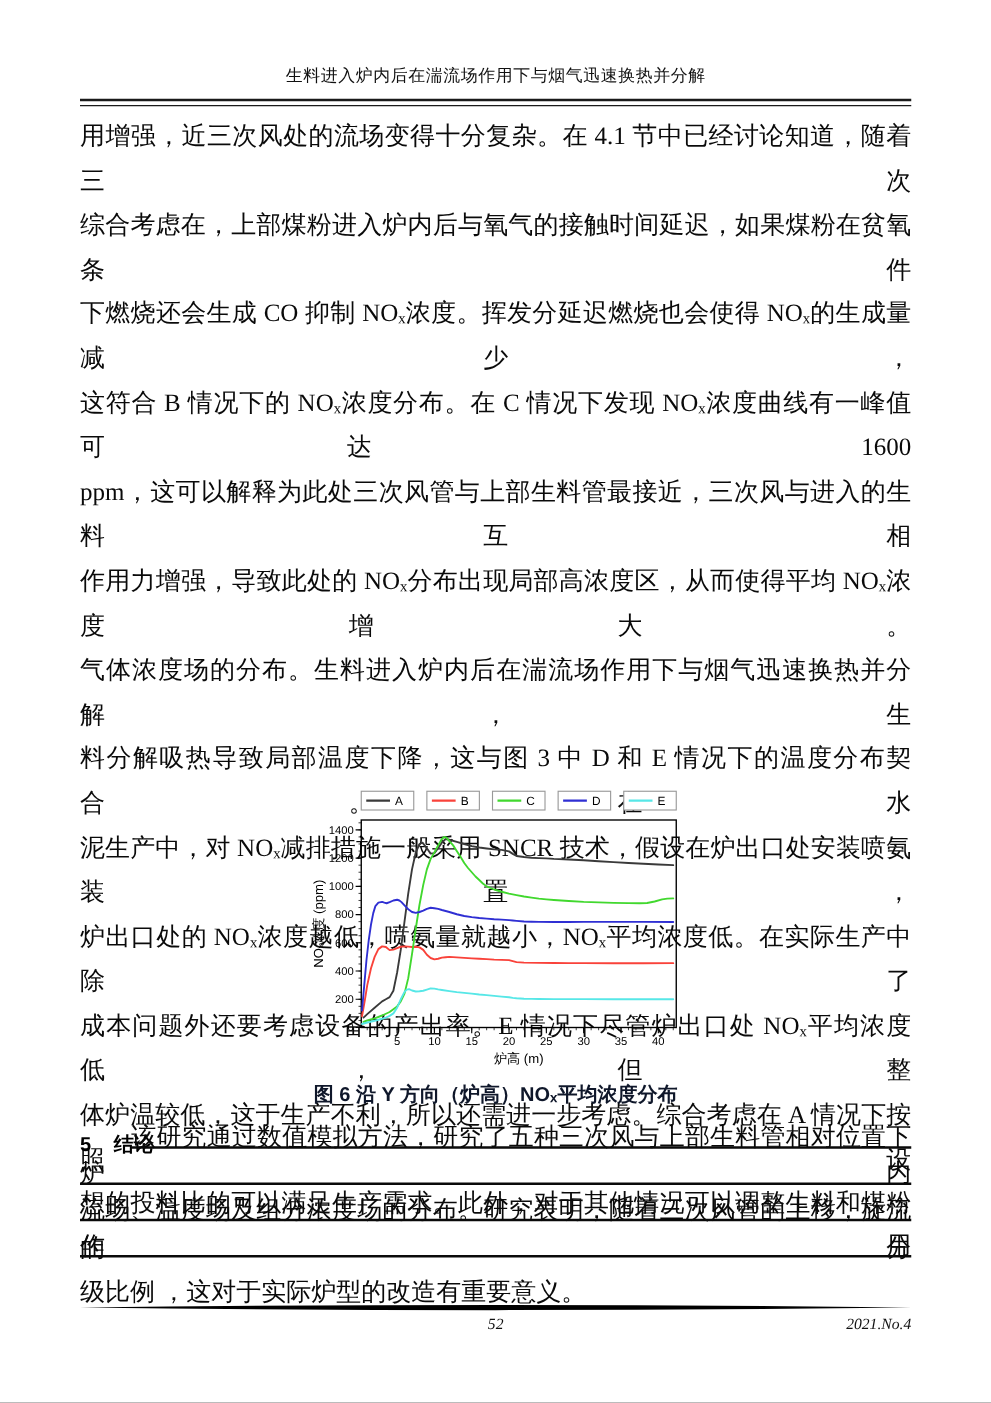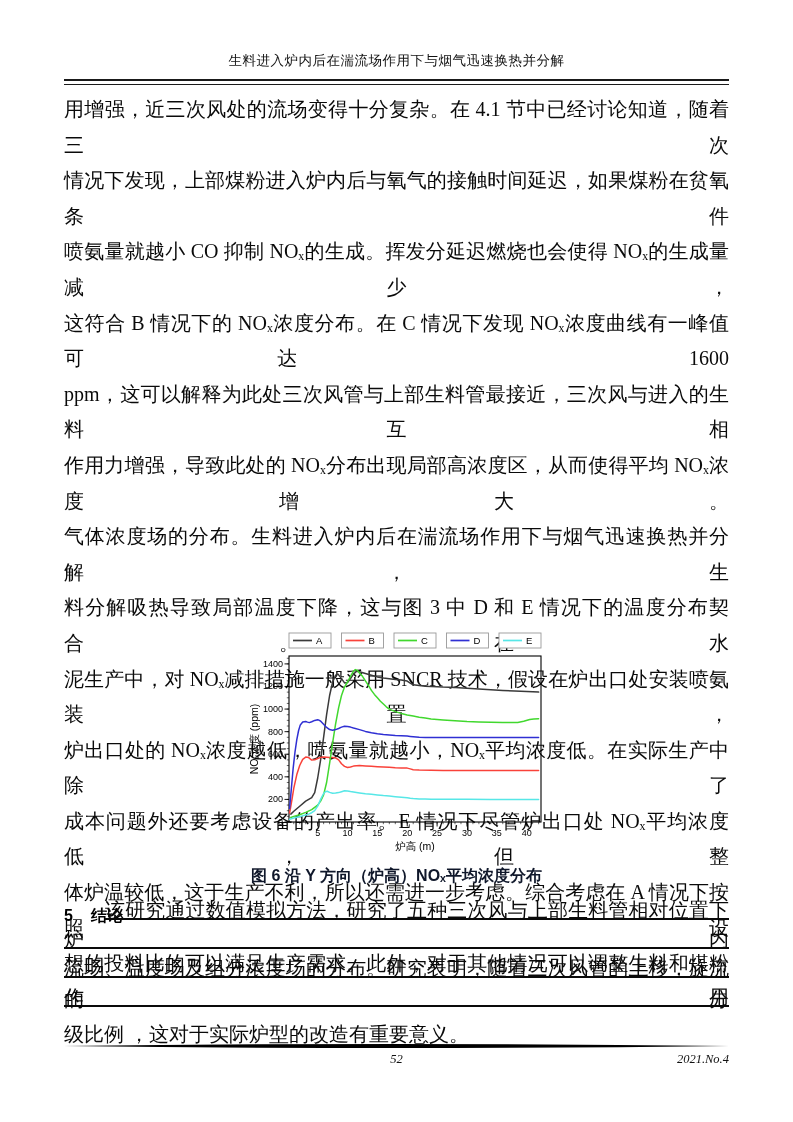--- a/index.html
+++ b/index.html
@@ -48,22 +48,22 @@
 </head>
 <body>
 
 <div class="page">
 
   <div class="header-title">生料进入炉内后在湍流场作用下与烟气迅速换热并分解</div>
   <div class="header-rule"></div>
 
   <div class="para p1">
     <div class="jline">用增强，近三次风处的流场变得十分复杂。在 4.1 节中已经讨论知道，随着三次</div>
-    <div class="jline">情况下发现，上部煤粉进入炉内后与氧气的接触时间延迟，如果煤粉在贫氧条件</div>
-    <div class="jline">喷氨量就越小 CO 抑制 NOₓ的生成。挥发分延迟燃烧也会使得 NOₓ的生成量减少，</div>
+    <div class="jline">综合考虑在，上部煤粉进入炉内后与氧气的接触时间延迟，如果煤粉在贫氧条件</div>
+    <div class="jline">下燃烧还会生成 CO 抑制 NOₓ浓度。挥发分延迟燃烧也会使得 NOₓ的生成量减少，</div>
     <div class="jline">这符合 B 情况下的 NOₓ浓度分布。在 C 情况下发现 NOₓ浓度曲线有一峰值可达 1600</div>
     <div class="jline">ppm，这可以解释为此处三次风管与上部生料管最接近，三次风与进入的生料互相</div>
     <div class="jline">作用力增强，导致此处的 NOₓ分布出现局部高浓度区，从而使得平均 NOₓ浓度增大。</div>
     <div class="jline">气体浓度场的分布。生料进入炉内后在湍流场作用下与烟气迅速换热并分解，生</div>
     <div class="jline">料分解吸热导致局部温度下降，这与图 3 中 D 和 E 情况下的温度分布契合。在水</div>
     <div class="jline">泥生产中，对 NOₓ减排措施一般采用 SNCR 技术，假设在炉出口处安装喷氨装置，</div>
     <div class="jline">炉出口处的 NOₓ浓度越低，喷氨量就越小，NOₓ平均浓度低。在实际生产中除了</div>
     <div class="jline">成本问题外还要考虑设备的产出率。E 情况下尽管炉出口处 NOₓ平均浓度低，但整</div>
     <div class="jline">体炉温较低，这于生产不利，所以还需进一步考虑。综合考虑在 A 情况下按照设</div>
     <div class="jline">想的投料比的可以满足生产需求。此外，对于其他情况可以调整生料和煤粉的分</div>

